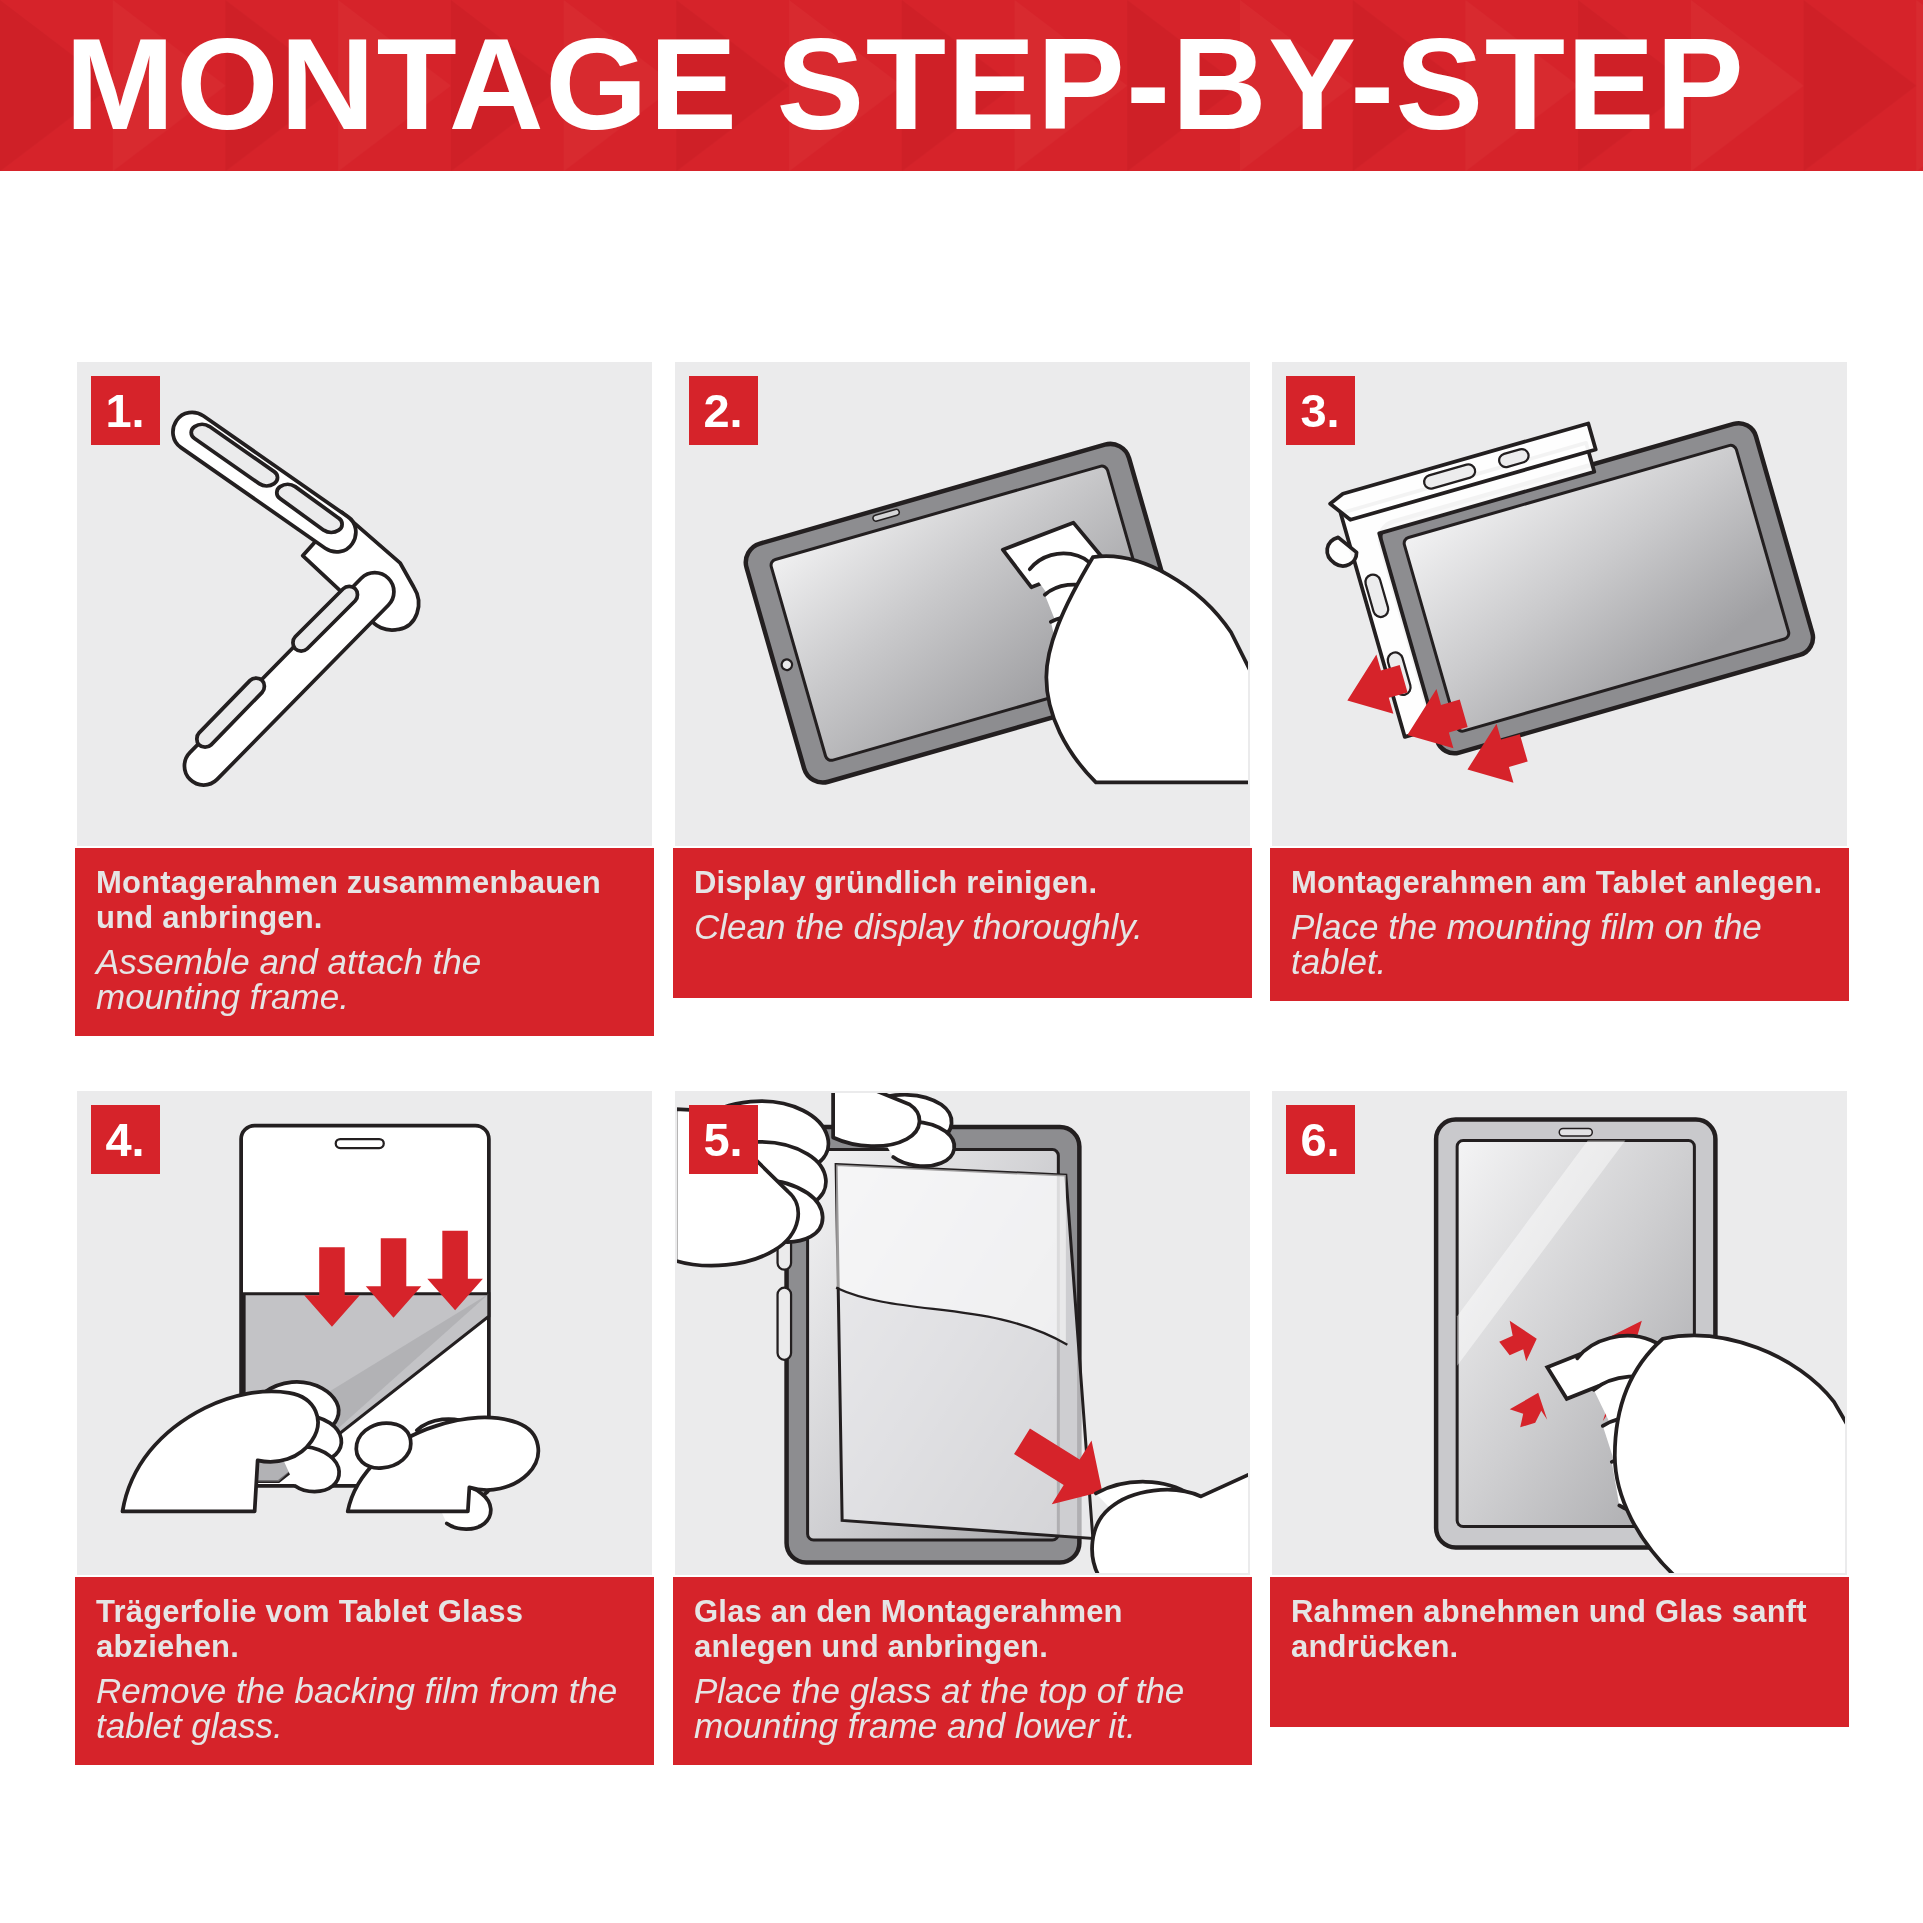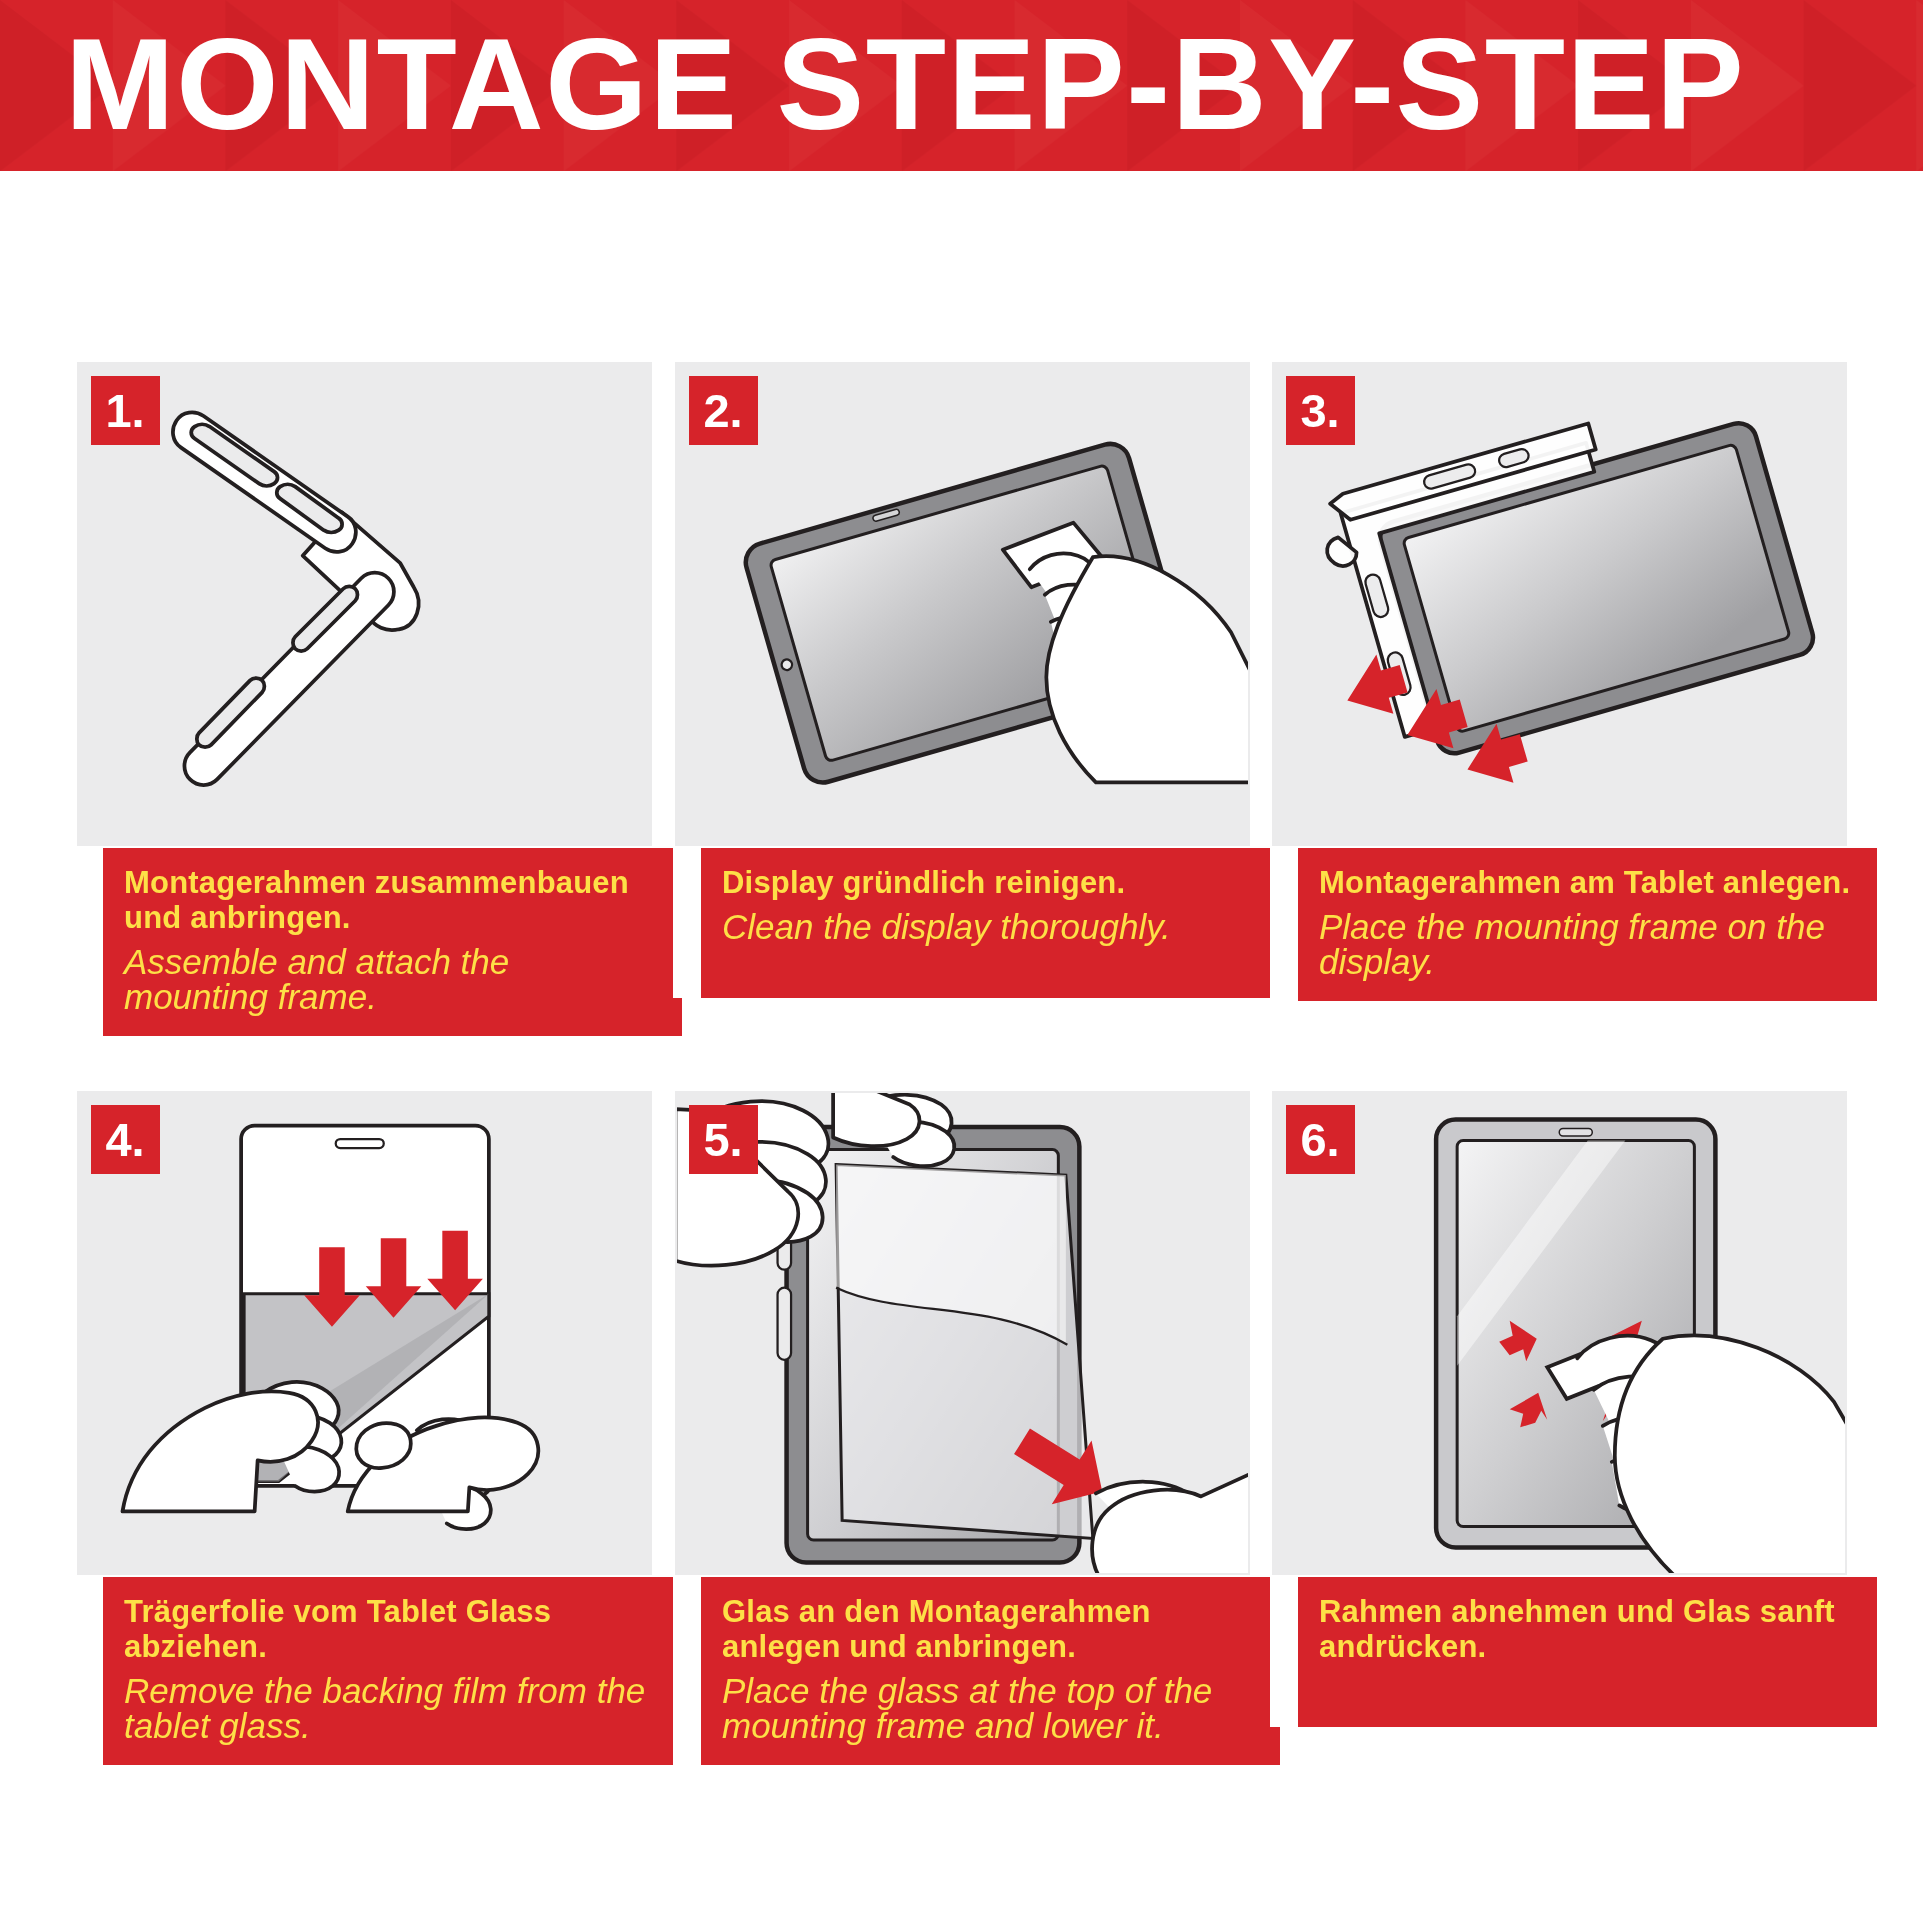--- a/index.html
+++ b/index.html
@@ -82,25 +82,24 @@
     color: #ffffff;
     font-size: 47px;
     font-weight: bold;
     line-height: 69px;
     text-align: center;
     z-index: 5;
   }
   .caption {
     width: 579px;
     background: #d6232a;
-    color: #fde047;
+    color: #e5e5e5;
     box-sizing: border-box;
     padding: 16.5px 21px 22.5px 21px;
     min-height: 150px;
-    margin-left: 28px;
   }
   .cap-de {
     font-size: 31px;
     font-weight: bold;
     line-height: 35px;
     letter-spacing: 0.2px;
   }
   .cap-en {
     font-size: 35px;
     font-style: italic;
@@ -233,21 +232,21 @@
           <path d="M96 440 L150 392 L150 414 L176 414 L176 452 L150 452 L150 474 Z" transform="rotate(-16 136 432)"></path>
           <path d="M176 486 L230 438 L230 460 L256 460 L256 498 L230 498 L230 520 Z" transform="rotate(-16 216 478)"></path>
           <path d="M256 532 L310 484 L310 506 L336 506 L336 544 L310 544 L310 566 Z" transform="rotate(-16 296 524)"></path>
         </g>
       </svg>
       <div class="illusborder"></div>
       <div class="num">3.</div>
     </div>
     <div class="caption">
       <div class="cap-de">Montagerahmen am Tablet anlegen.</div>
-      <div class="cap-en">Place the mounting frame on the display.</div>
+      <div class="cap-en">Place the mounting film on the tablet.</div>
     </div>
   </div>
 
   <div class="step" id="step4">
     <div class="illus">
       <svg class="art" viewBox="0 0 770 650">
 
         <rect x="218" y="46" width="330" height="480" rx="18" fill="#ffffff" stroke="#231f20" stroke-width="5"></rect>
         <rect x="344" y="64" width="64" height="12" rx="6" fill="#ffffff" stroke="#231f20" stroke-width="3"></rect>
 

